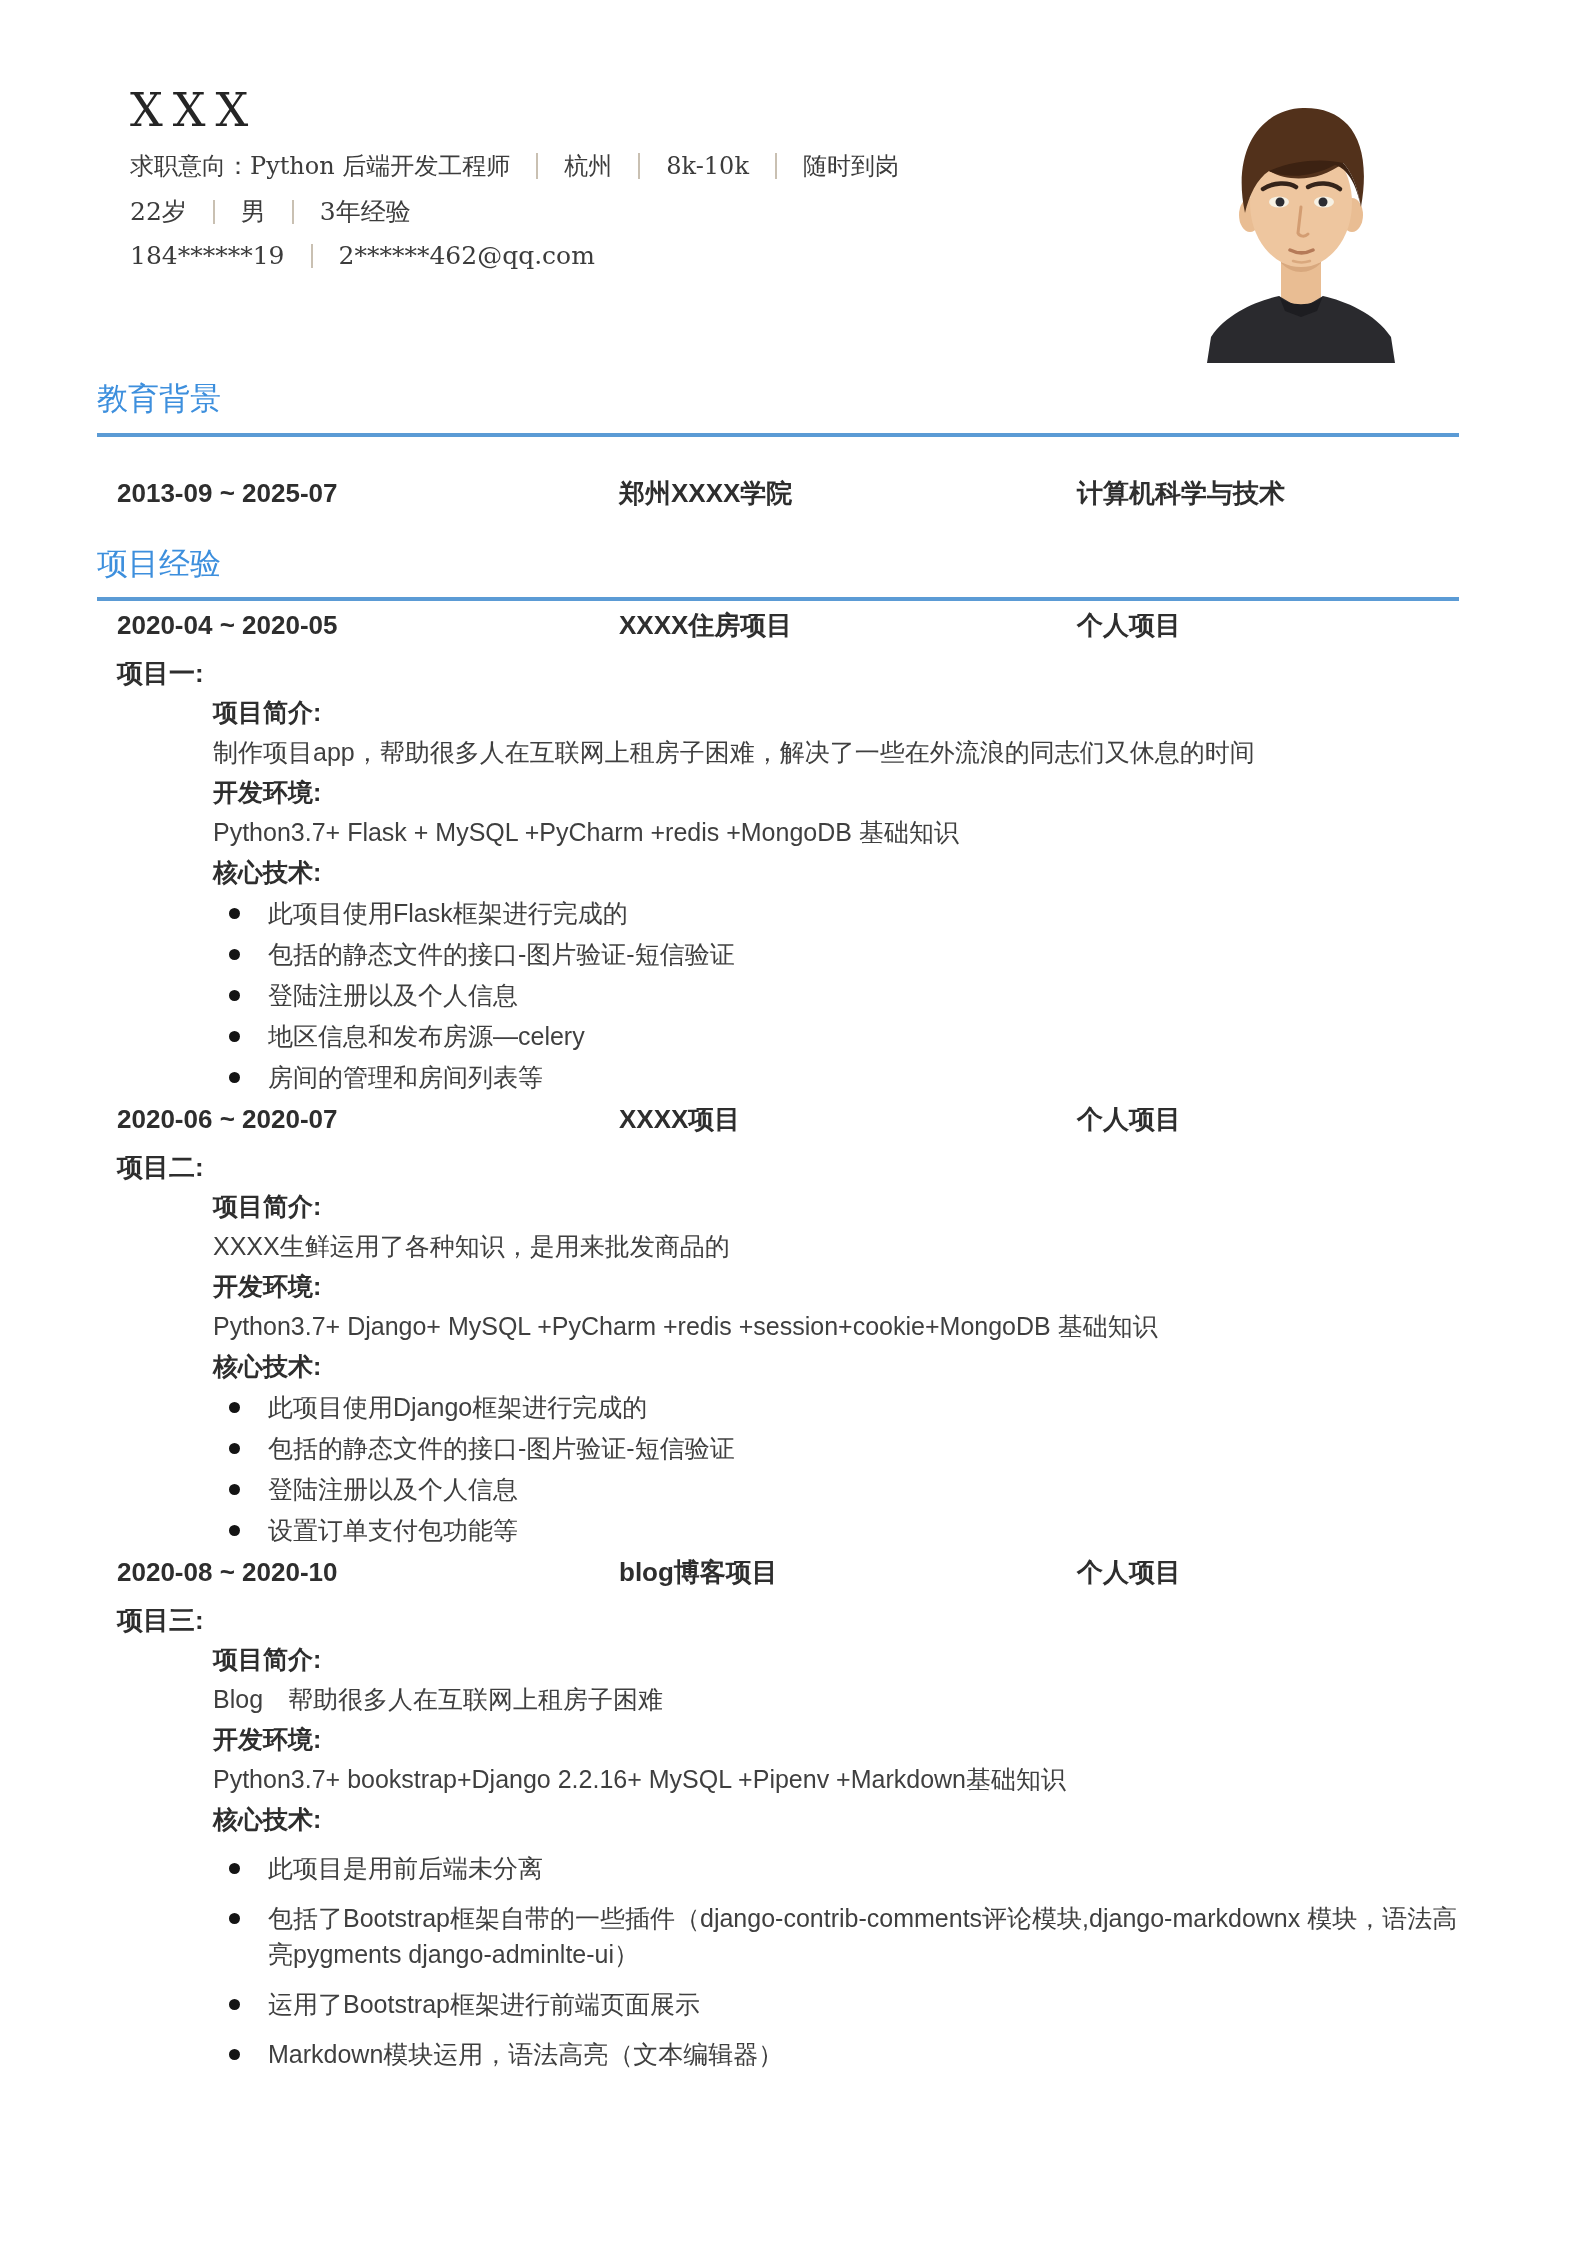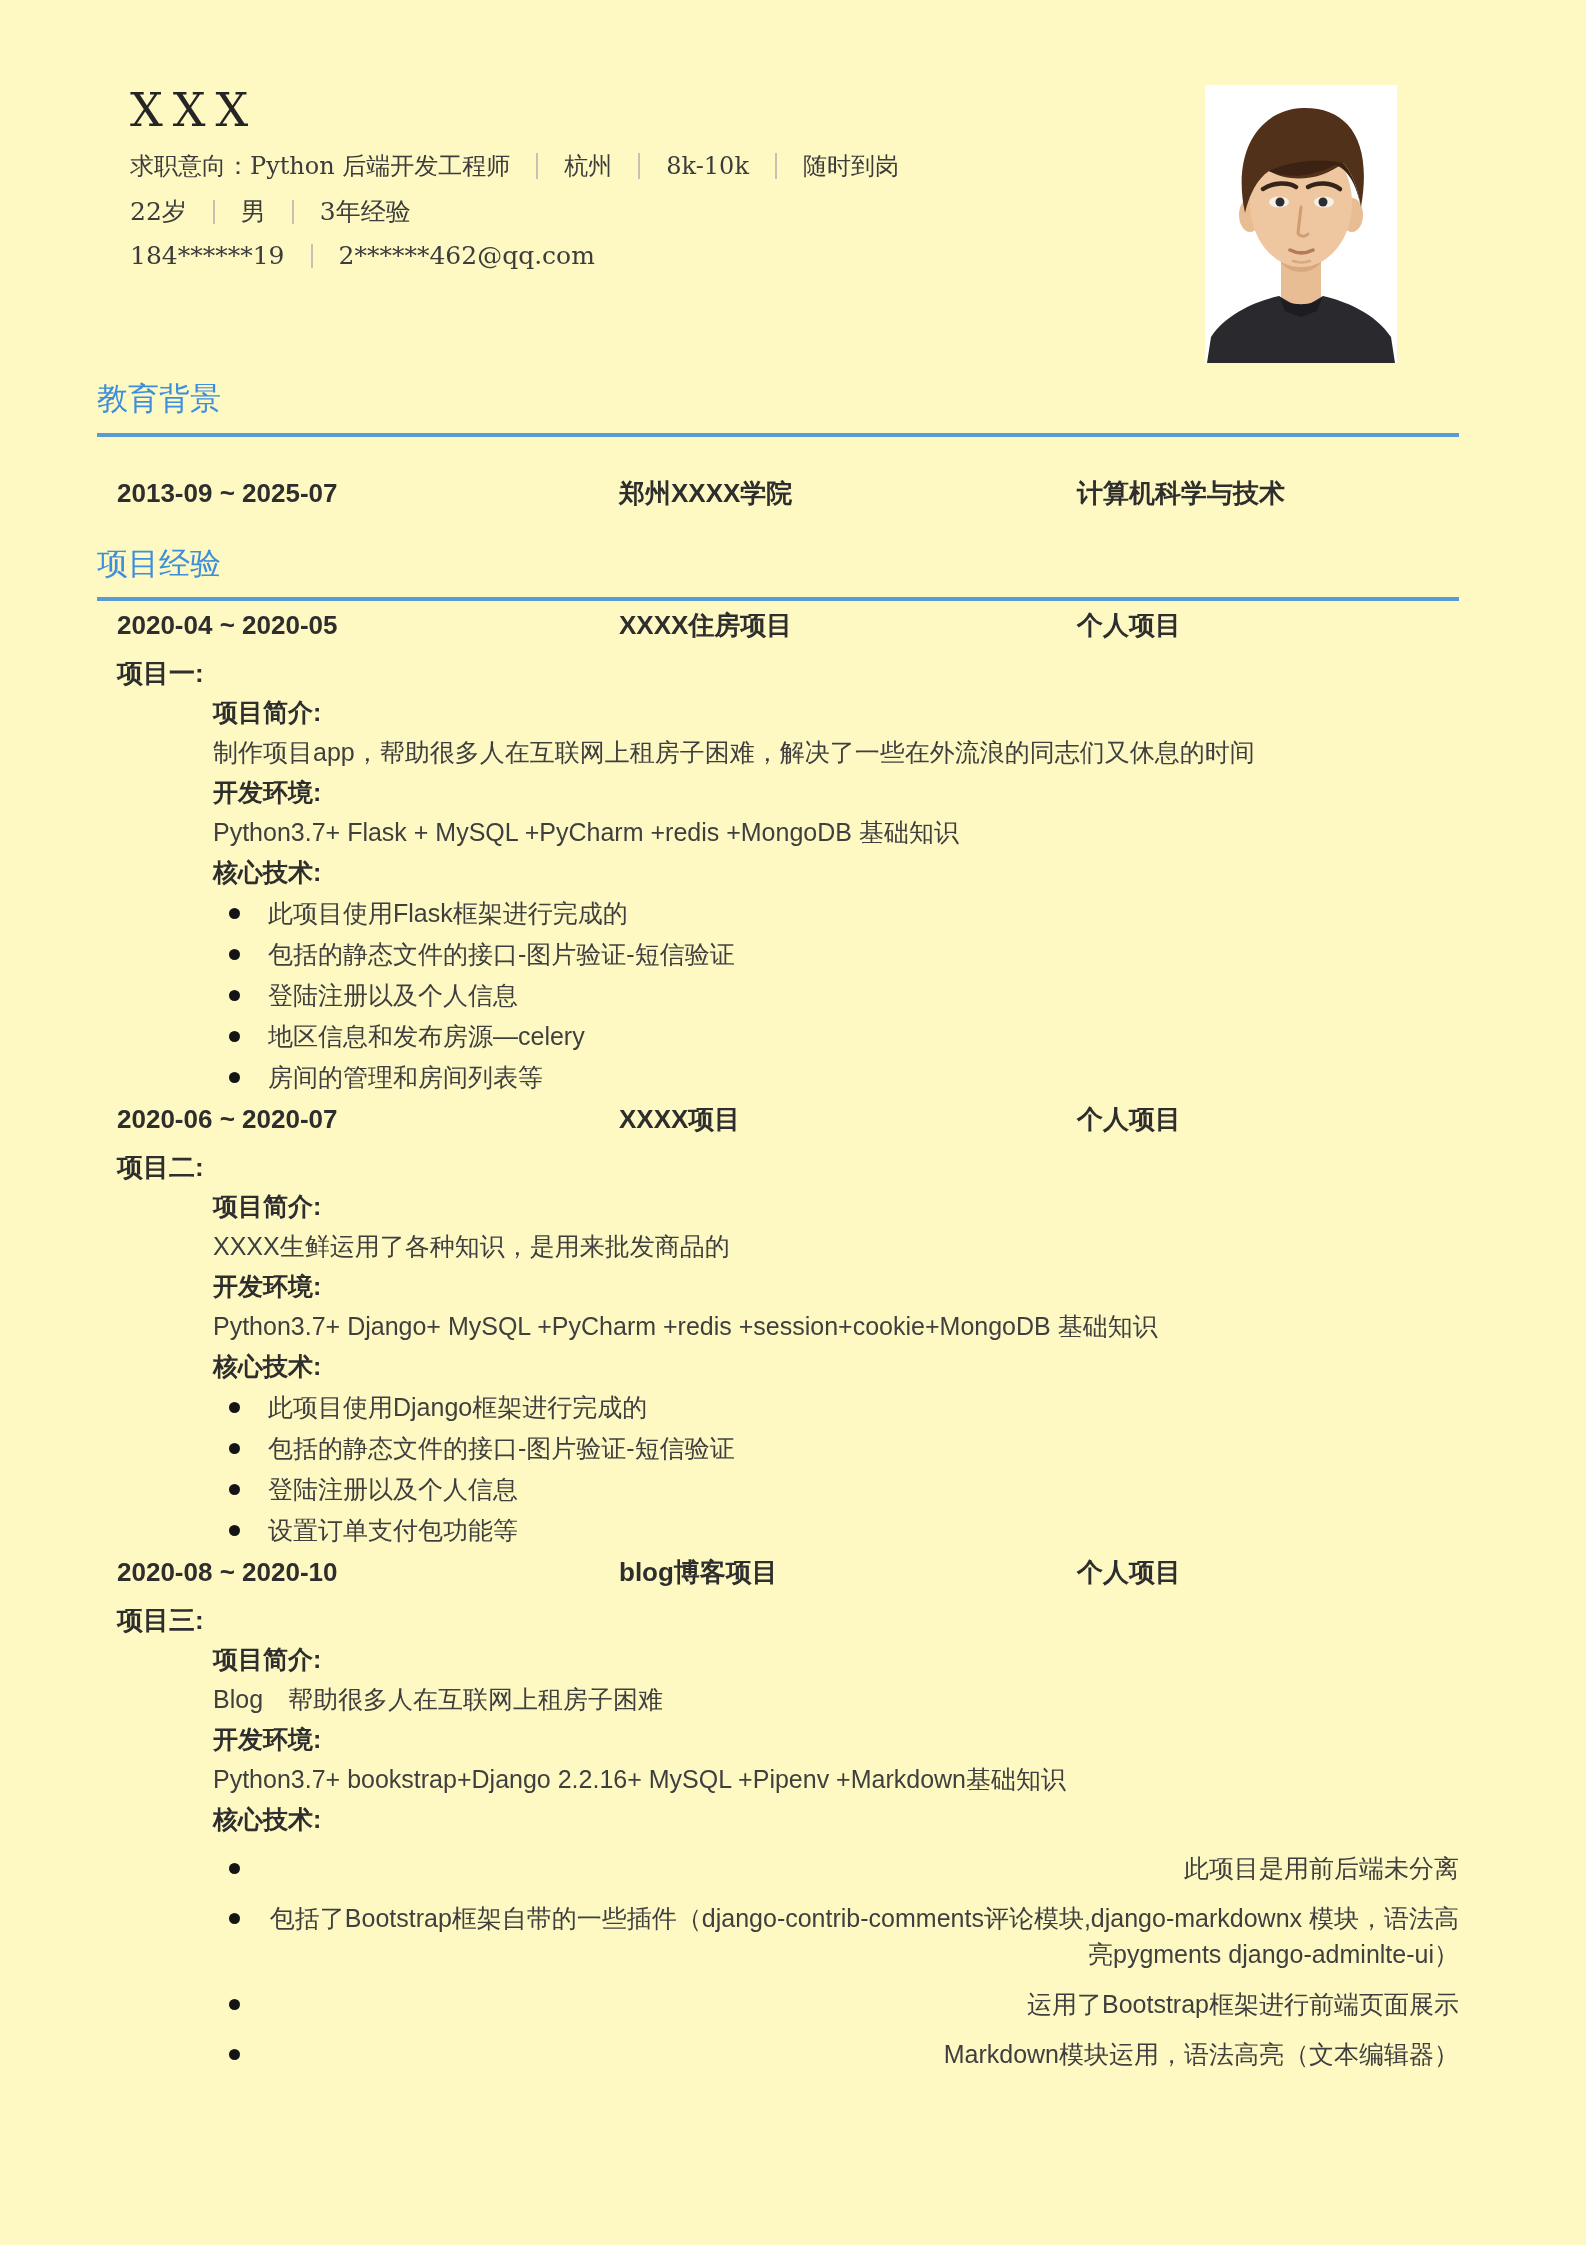--- a/index.html
+++ b/index.html
@@ -1,18 +1,18 @@
 <!DOCTYPE html>
 <html lang="zh"><head>
 <meta charset="utf-8">
 <style>
   html,body { margin:0; padding:0; background:#e8e8e8; }
   .page {
     position:relative; width:1586px; height:2245px; margin:0 auto;
-    background:#fef9c3; overflow:hidden;
+    background:#ffffff; overflow:hidden;
     font-family:"Liberation Sans", sans-serif; color:#3f3f3f;
   }
   
   .header { position:absolute; left:130px; top:84px; }
   .serif { font-family:"DejaVu Serif","Liberation Serif",serif; }
   .name { font-size:46px; color:#252525; letter-spacing:10px; line-height:52px; }
   .meta-line { display:flex; align-items:center; color:#3c3c3c; }
   .meta-line.l1 { font-size:24px; margin-top:14px; }
   .meta-line.l2 { font-size:25px; margin-top:13px; }
   .meta-line.l3 { font-size:25px; margin-top:13px; }
@@ -36,21 +36,21 @@
   .proj-sec-title { margin-top:34px; }
   .proj-sec-rule { margin-top:12px; }
   .proj-row { margin-top:8px; }
   .proj-heading { margin-top:16px; padding-left:20px; font-weight:700; color:#2e2e2e; font-size:26px; line-height:32px; }
   .proj-details { margin-left:116px; }
   .dline { margin:6px 0; font-size:25px; line-height:34px; }
   .dlabel { font-weight:700; color:#2e2e2e; }
   .dtext { color:#3f3f3f; }
   ul.bullets { list-style:none; margin:4px 0 0 132px; padding:0; }
   ul.bullets li { display:flex; margin:5px 0; font-size:25px; line-height:36px; color:#3f3f3f; }
-  ul.bullets.wide li { margin:14px 0;text-align:right; }
+  ul.bullets.wide li { margin:14px 0; }
   .dot { flex:0 0 auto; width:11px; height:11px; border-radius:50%; background:#141414; margin:13px 28px 0 0; }
   .btext { flex:1 1 auto; }
 </style>
 </head>
 <body>
 
 <div class="page">
 
   <div class="header">
     <div class="name serif">XXX</div>

